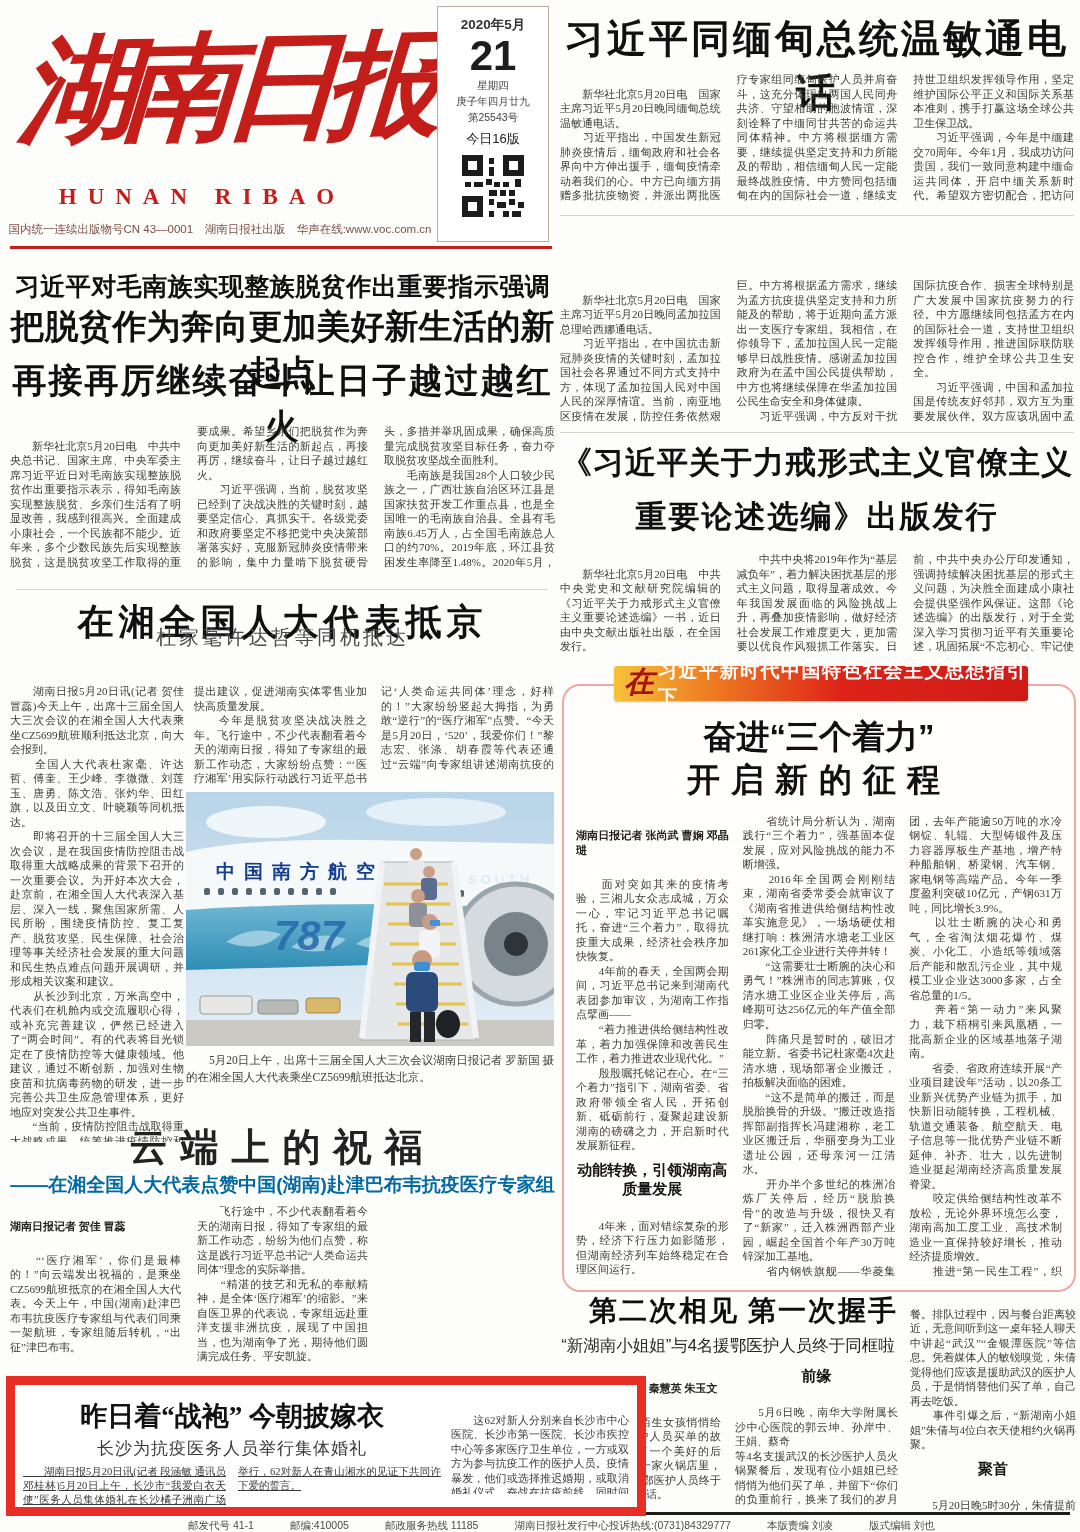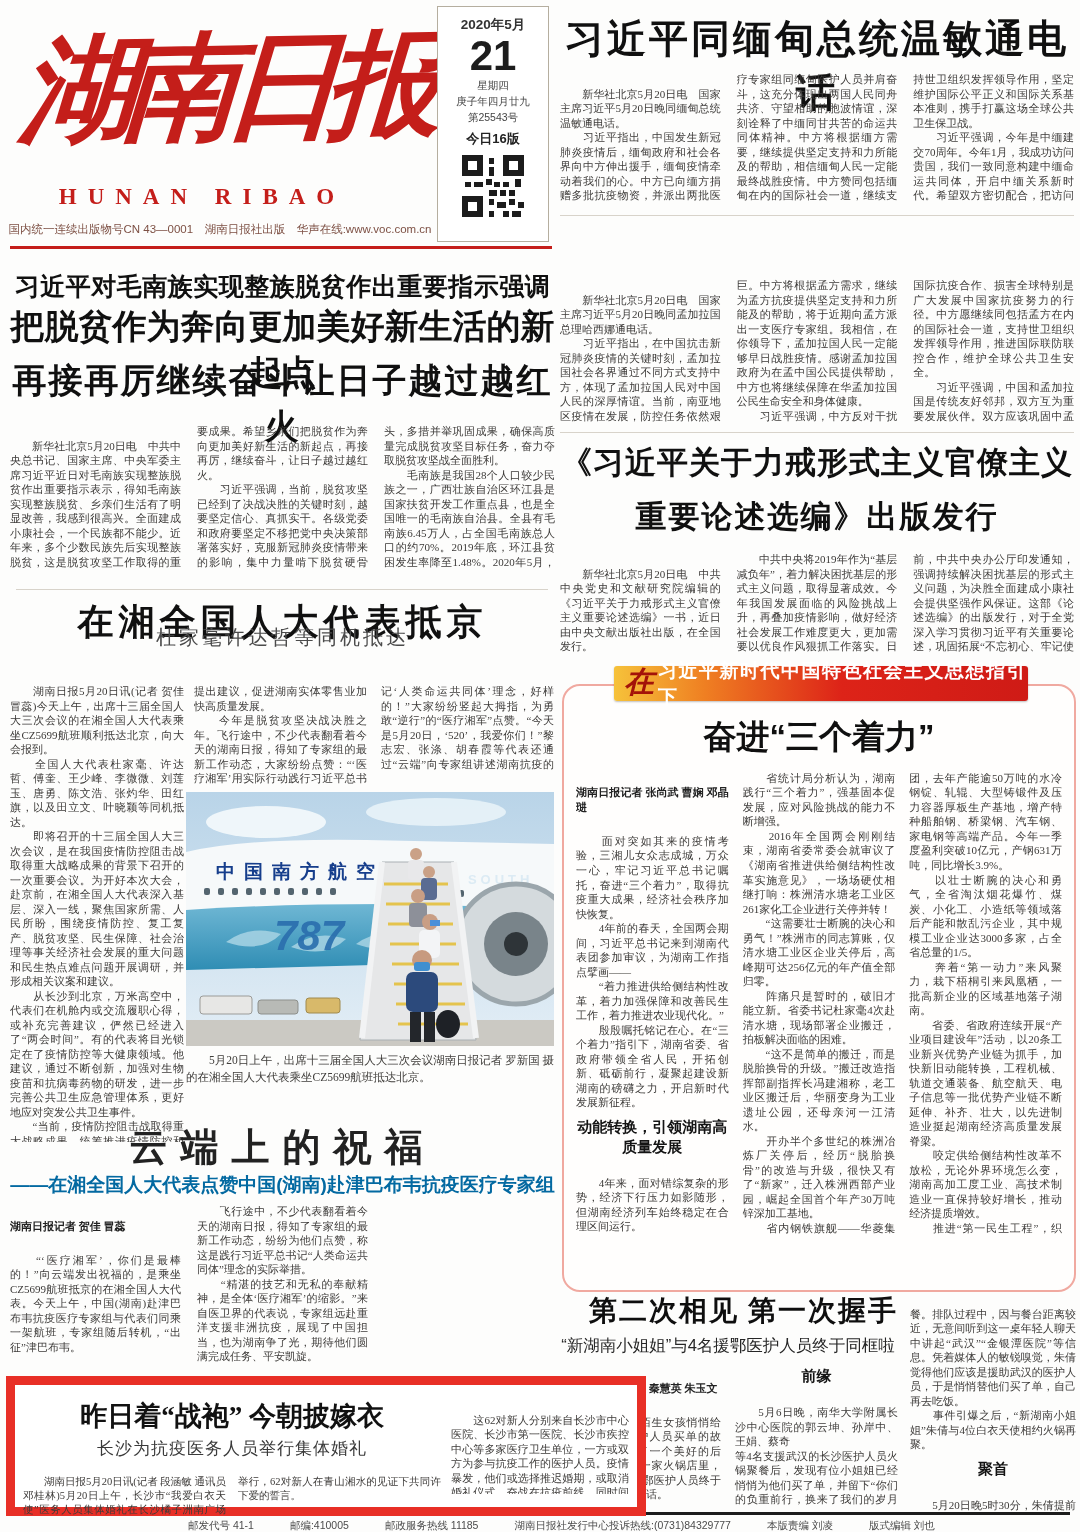--- a/index.html
+++ b/index.html
@@ -29,21 +29,21 @@
     transform:skewX(-4deg) rotate(-1deg); white-space:nowrap;
   }
   #masthead-en { left:0; top:184px; width:404px; color:#c41e1a; font-weight:bold;
     font-size:23px; letter-spacing:11px; font-family:"Liberation Serif",serif; }
   #masthead-info { left:4px; top:222px; width:432px; font-size:11.5px; color:#7d5044; white-space:nowrap; text-align:center;}
   #datebox { left:437px; top:6px; width:112px; height:236px; border:1px solid #b5ae9f;
     display:flex; flex-direction:column; align-items:center; padding-top:9px; background:#fff; }
   .db-ym { font-size:13.5px; font-weight:bold; color:#333; }
   .db-day { font-size:42px; font-weight:bold; color:#1d1d1d; line-height:1.05; }
   .db-small { font-size:10.5px; color:#444; line-height:1.5; }
-  .db-pages { font-size:13px; color:#222; margin-top:5px; font-weight:bold; }
+  .db-pages { font-size:13px; color:#222; margin-top:5px; font-weight:normal; }
   .db-qr { margin-top:7px; }
   #red-rule { left:10px; top:246px; width:542px; height:3px; background:#c41e1a; }
 
   
   .big-title { font-weight:800; color:#101010; font-family:"Liberation Sans","DejaVu Sans",sans-serif; }
   #a1-title { left:560px; top:12px; width:514px; font-size:39px; letter-spacing:3px; }
   #a1-body  { left:560px; top:72px; width:514px; height:136px; columns:3; column-gap:16px; }
   #hr-a { left:560px; top:215px; width:514px; }
   #a2-title { left:560px; top:224px; width:514px; font-size:34px; letter-spacing:1px; }
   #a2-body  { left:560px; top:278px; width:514px; height:150px; columns:3; column-gap:16px; }
@@ -88,21 +88,21 @@
   #cloud-subtitle { left:10px; top:1172px; width:545px; font-size:19px; font-weight:bold; color:#0369a1; }
   #cloud-cols { left:10px; top:1204px; width:545px; height:162px; columns:3; column-gap:16px; }
 
   
   #wedding-frame { left:6px; top:1376px; width:640px; height:140px; border:9px solid #e82f26;
     background:#fff; z-index:6; display:flex; padding:13px 8px; gap:10px; }
   #wd-left { flex:1 1 auto; width:430px; }
   #wd-title { text-align:center; font-size:27px; font-weight:900; color:#111;
     font-family:"Liberation Serif","DejaVu Serif",serif; }
   #wd-subtitle { text-align:center; font-size:17px; color:#3a3a3a; margin-top:3px; letter-spacing:1px;}
-  #wd-cols { margin-top:15px; height:56px; columns:2; column-gap:12px; font-size:10.5px; }
+  #wd-cols { margin-top:5px; height:56px; columns:2; column-gap:12px; font-size:10.5px;text-decoration:underline; }
   #wd-right { width:178px; flex:0 0 178px; font-size:11px; }
 
   
   #meeting { left:558px; top:1292px; width:518px; height:222px; }
   #mt-left { position:absolute; left:0; top:0; width:340px; }
   #mt-title { text-align:right; font-size:28px; font-weight:900; letter-spacing:2px;
     font-family:"Liberation Serif","DejaVu Serif",serif; color:#0e0e0e;}
   #mt-subtitle { text-align:center; font-size:16.5px; color:#262626; margin-top:5px; }
   #mt-cols { margin-top:9px; height:150px; columns:2; column-gap:14px; }
   #mt-right { position:absolute; right:0; top:0; width:166px; height:222px; overflow:hidden; }
@@ -320,20 +320,21 @@
 　　飞行途中，不少代表翻看着今天的湖南日报，得知了专家组的最新工作动态，纷纷为他们点赞，称这是践行习近平总书记“人类命运共同体”理念的实际举措。
 　　“精湛的技艺和无私的奉献精神，是全体‘医疗湘军’的缩影。”来自医卫界的代表说，专家组远赴重洋支援非洲抗疫，展现了中国担当，也为湖南争了光，期待他们圆满完成任务、平安凯旋。</span>
   </div>
 
   <div class="abs" id="banner">
     <span id="banner-prefix">在</span>
     <span id="banner-text">习近平新时代中国特色社会主义思想指引下</span>
   </div>
   <div class="abs" id="sz-box">
     <div class="sz-title">奋进“三个着力”</div>
+    <div class="sz-title" id="sz-title2">开启新的征程</div>
     <div class="bodytext" id="sz-cols">
       <div class="byline">湖南日报记者 张尚武 曹娴 邓晶琎</div>
       <span>　　面对突如其来的疫情考验，三湘儿女众志成城，万众一心，牢记习近平总书记嘱托，奋进“三个着力”，取得抗疫重大成果，经济社会秩序加快恢复。
 　　4年前的春天，全国两会期间，习近平总书记来到湖南代表团参加审议，为湖南工作指点擘画——
 　　“着力推进供给侧结构性改革，着力加强保障和改善民生工作，着力推进农业现代化。”
 　　殷殷嘱托铭记在心。在“三个着力”指引下，湖南省委、省政府带领全省人民，开拓创新、砥砺前行，凝聚起建设新湖南的磅礴之力，开启新时代发展新征程。</span>
       <h4 class="subhead4">动能转换，引领湖南高质量发展</h4>
       <span>　　4年来，面对错综复杂的形势，经济下行压力如影随形，但湖南经济列车始终稳定在合理区间运行。
 　　省统计局分析认为，湖南践行“三个着力”，强基固本促发展，应对风险挑战的能力不断增强。
 　　2016年全国两会刚刚结束，湖南省委常委会就审议了《湖南省推进供给侧结构性改革实施意见》，一场场硬仗相继打响：株洲清水塘老工业区261家化工企业进行关停并转！

